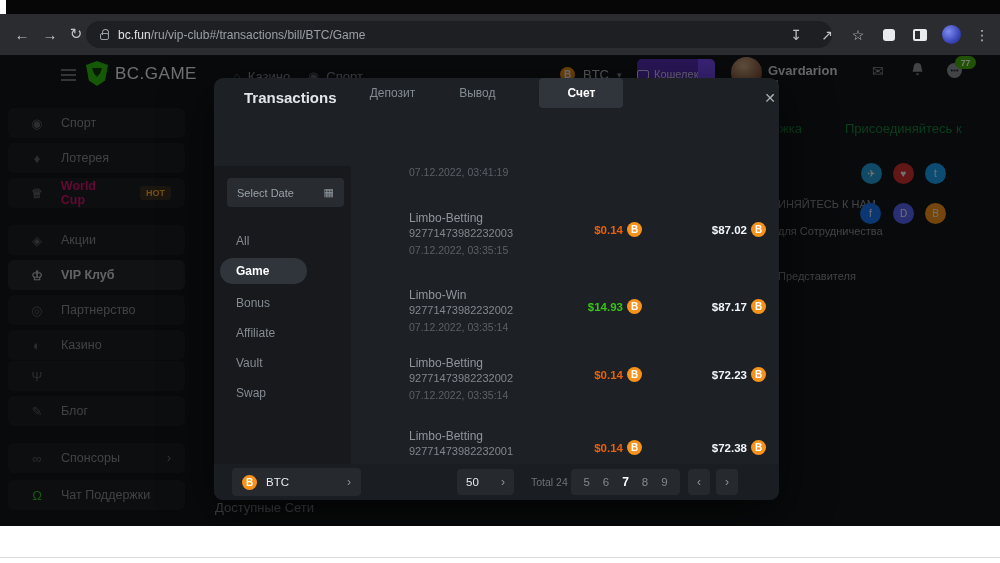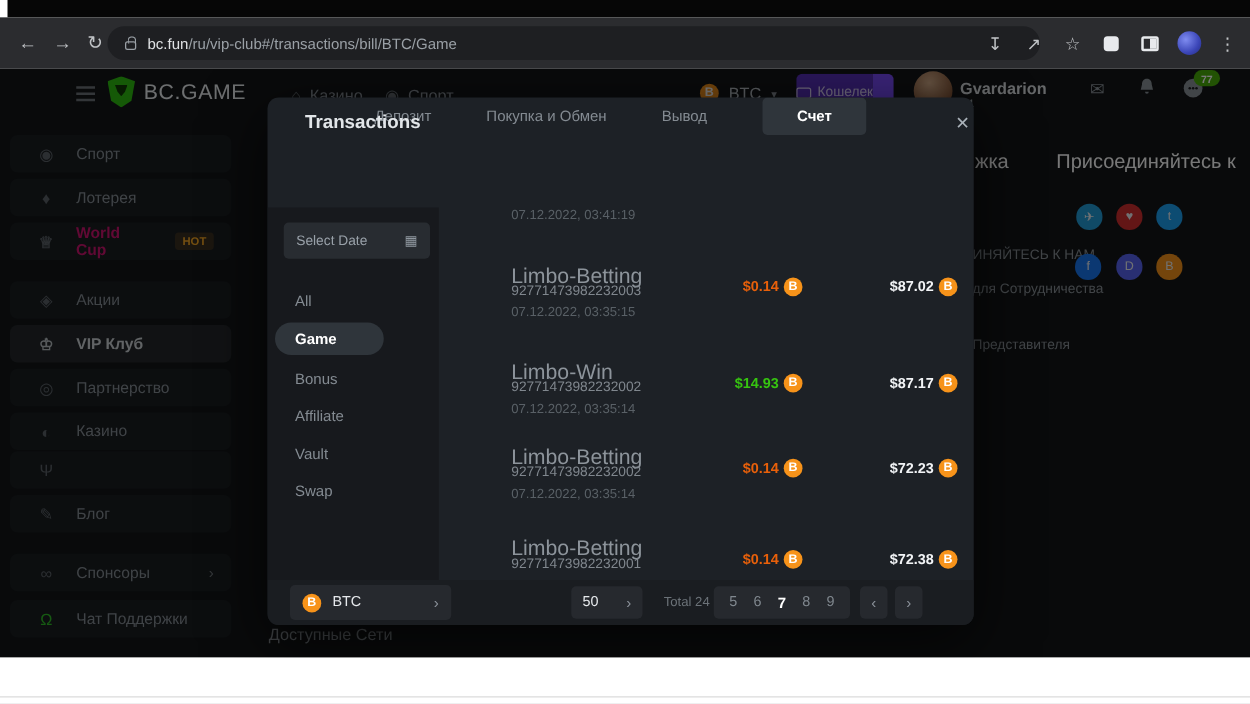--- a/index.html
+++ b/index.html
@@ -55,21 +55,21 @@
   .side-item { left:8px; width:177px; height:30px; border-radius:6px; background:#1b1e21; display:flex; align-items:center; gap:17px; padding:0 14px 0 22px; color:#878f96; font-size:12.5px; }
   .side-item .gl { font-size:13px; color:#5b6268; width:14px; text-align:center; }
   .side-item.active { background:#24282b; color:#ced3d7; font-weight:bold; }
   .side-item.active .gl { color:#b9bfc4; }
   .side-item.worldcup { color:#cf1470; font-weight:bold; }
   .hot { margin-left:auto; background:rgba(245,166,35,.14); color:#f5a623; font-size:9px; font-weight:bold; border-radius:3px; padding:2px 6px; }
   .chev-r { margin-left:auto; color:#6d747a; font-size:12px; }
   .support .gl { color:#2fbf28; }
 
   
-  .bg-head { top:66px; font-size:16px; color:#ffffff; }
+  .bg-head { top:66px; font-size:13px; color:#15803d; }
   .soc { width:21px; height:21px; border-radius:50%; display:flex; align-items:center; justify-content:center; color:#eef1f4; font-size:10px; }
   .bg-small { color:#8a9197; font-size:11px; }
   .avail { left:215px; top:445px; font-size:13px; color:#8a9197; }
 
   
   .overlay { left:0; top:0; width:1000px; height:471px; background:rgba(0,0,0,.53); z-index:5; }
 
   
   .modal { left:214px; top:23px; width:565px; height:422px; background:#1d2126; border-radius:9px; z-index:10; box-shadow:0 14px 50px rgba(0,0,0,.65); overflow:hidden; }
   .m-title { left:30px; top:11px; font-size:15px; font-weight:bold; color:#e2e6e9; }
@@ -78,21 +78,21 @@
   .tab { color:#848b92; font-size:12px; padding:8px 0; }
   .tab.active { background:#2f353b; color:#ffffff; font-weight:bold; border-radius:4px; padding:8px 28px; }
   .left-panel { left:0; top:88px; width:137px; height:298px; background:#17191d; }
   .sel-date { left:13px; top:100px; width:117px; height:29px; background:#282c31; border-radius:4px; display:flex; align-items:center; justify-content:space-between; padding:0 10px; color:#99a1a9; font-size:11px; }
   .cal { font-size:11px; color:#8f979f; }
   .f-item { left:13px; width:110px; color:#848b92; font-size:12px; padding-left:9px; }
   .f-item.active { left:6px; width:87px; background:#2f353b; border-radius:15px; color:#fff; font-weight:bold; padding:6px 0 6px 16px; }
 
   .partial-date { left:195px; top:88px; font-size:10.5px; color:#596066; }
   .tx-row { left:195px; width:357px; height:52px; }
-  .tx-title { position:absolute; left:0; top:0; font-size:17px; color:#8d949b;text-align:right; }
+  .tx-title { position:absolute; left:0; top:0; font-size:12px; color:#8d949b;text-align:right; }
   .tx-id { position:absolute; left:0; top:16px; font-size:11px; color:#80878e; }
   .tx-date { position:absolute; left:0; top:33px; font-size:10.5px; color:#596066; }
   .tx-amt { position:absolute; right:124px; top:11px; display:flex; align-items:center; gap:4px; font-size:11.5px; font-weight:bold; }
   .tx-amt.loss { color:#e8600a;text-align:right; }
   .tx-amt.win { color:#36c410; }
   .tx-bal { position:absolute; right:0; top:11px; display:flex; align-items:center; gap:4px; font-size:11.5px; font-weight:bold; color:#f2f4f6; }
 
   .m-footer { left:0; top:386px; width:565px; height:36px; background:#1a1d21; }
   .fbox { position:absolute; background:#26292e; border-radius:4px; display:flex; align-items:center; color:#e6e9ec; }
   .btc-box { left:18px; top:4px; width:129px; height:28px; padding:0 10px; gap:9px; font-size:11.5px; }
@@ -251,21 +251,20 @@
     <div class="abs avail">Доступные Сети</div>
 
     <div class="abs overlay"></div>
 
     <div class="abs modal">
       <div class="abs m-title">Transactions</div>
       <div class="abs m-close">✕</div>
 
       <div class="tabs">
         <div class="tab">Депозит</div>
-        <div class="tab">Покупка и Обмен</div>
         <div class="tab">Вывод</div>
         <div class="tab active">Счет</div>
       </div>
 
       <div class="abs left-panel"></div>
       <div class="abs sel-date">
         <span>Select Date</span>
         <span class="cal">▦</span>
       </div>
       <div class="abs f-item" style="top:156px">All</div>

